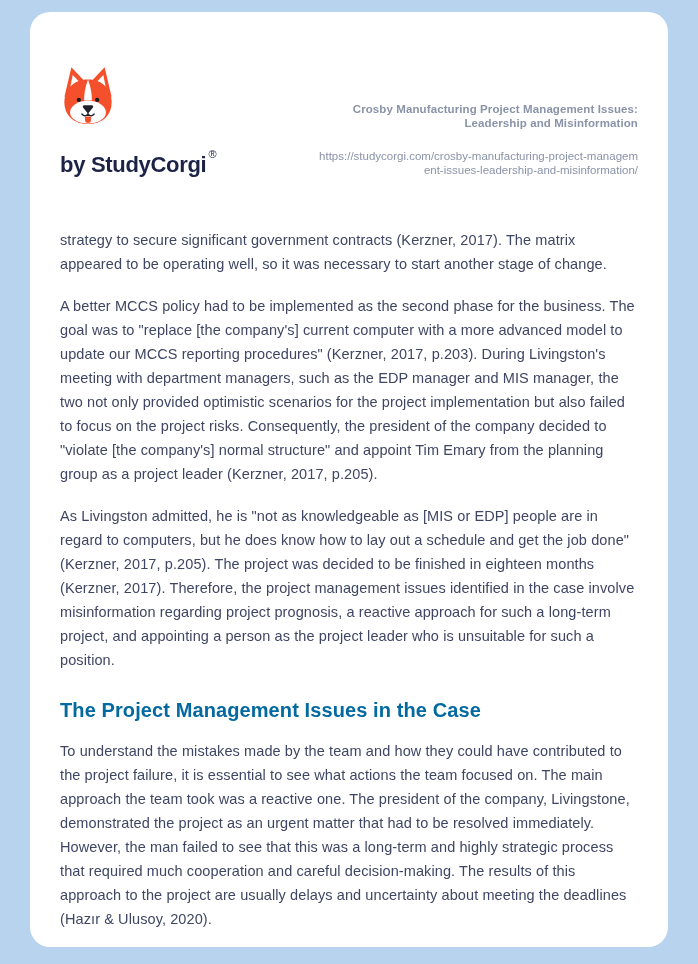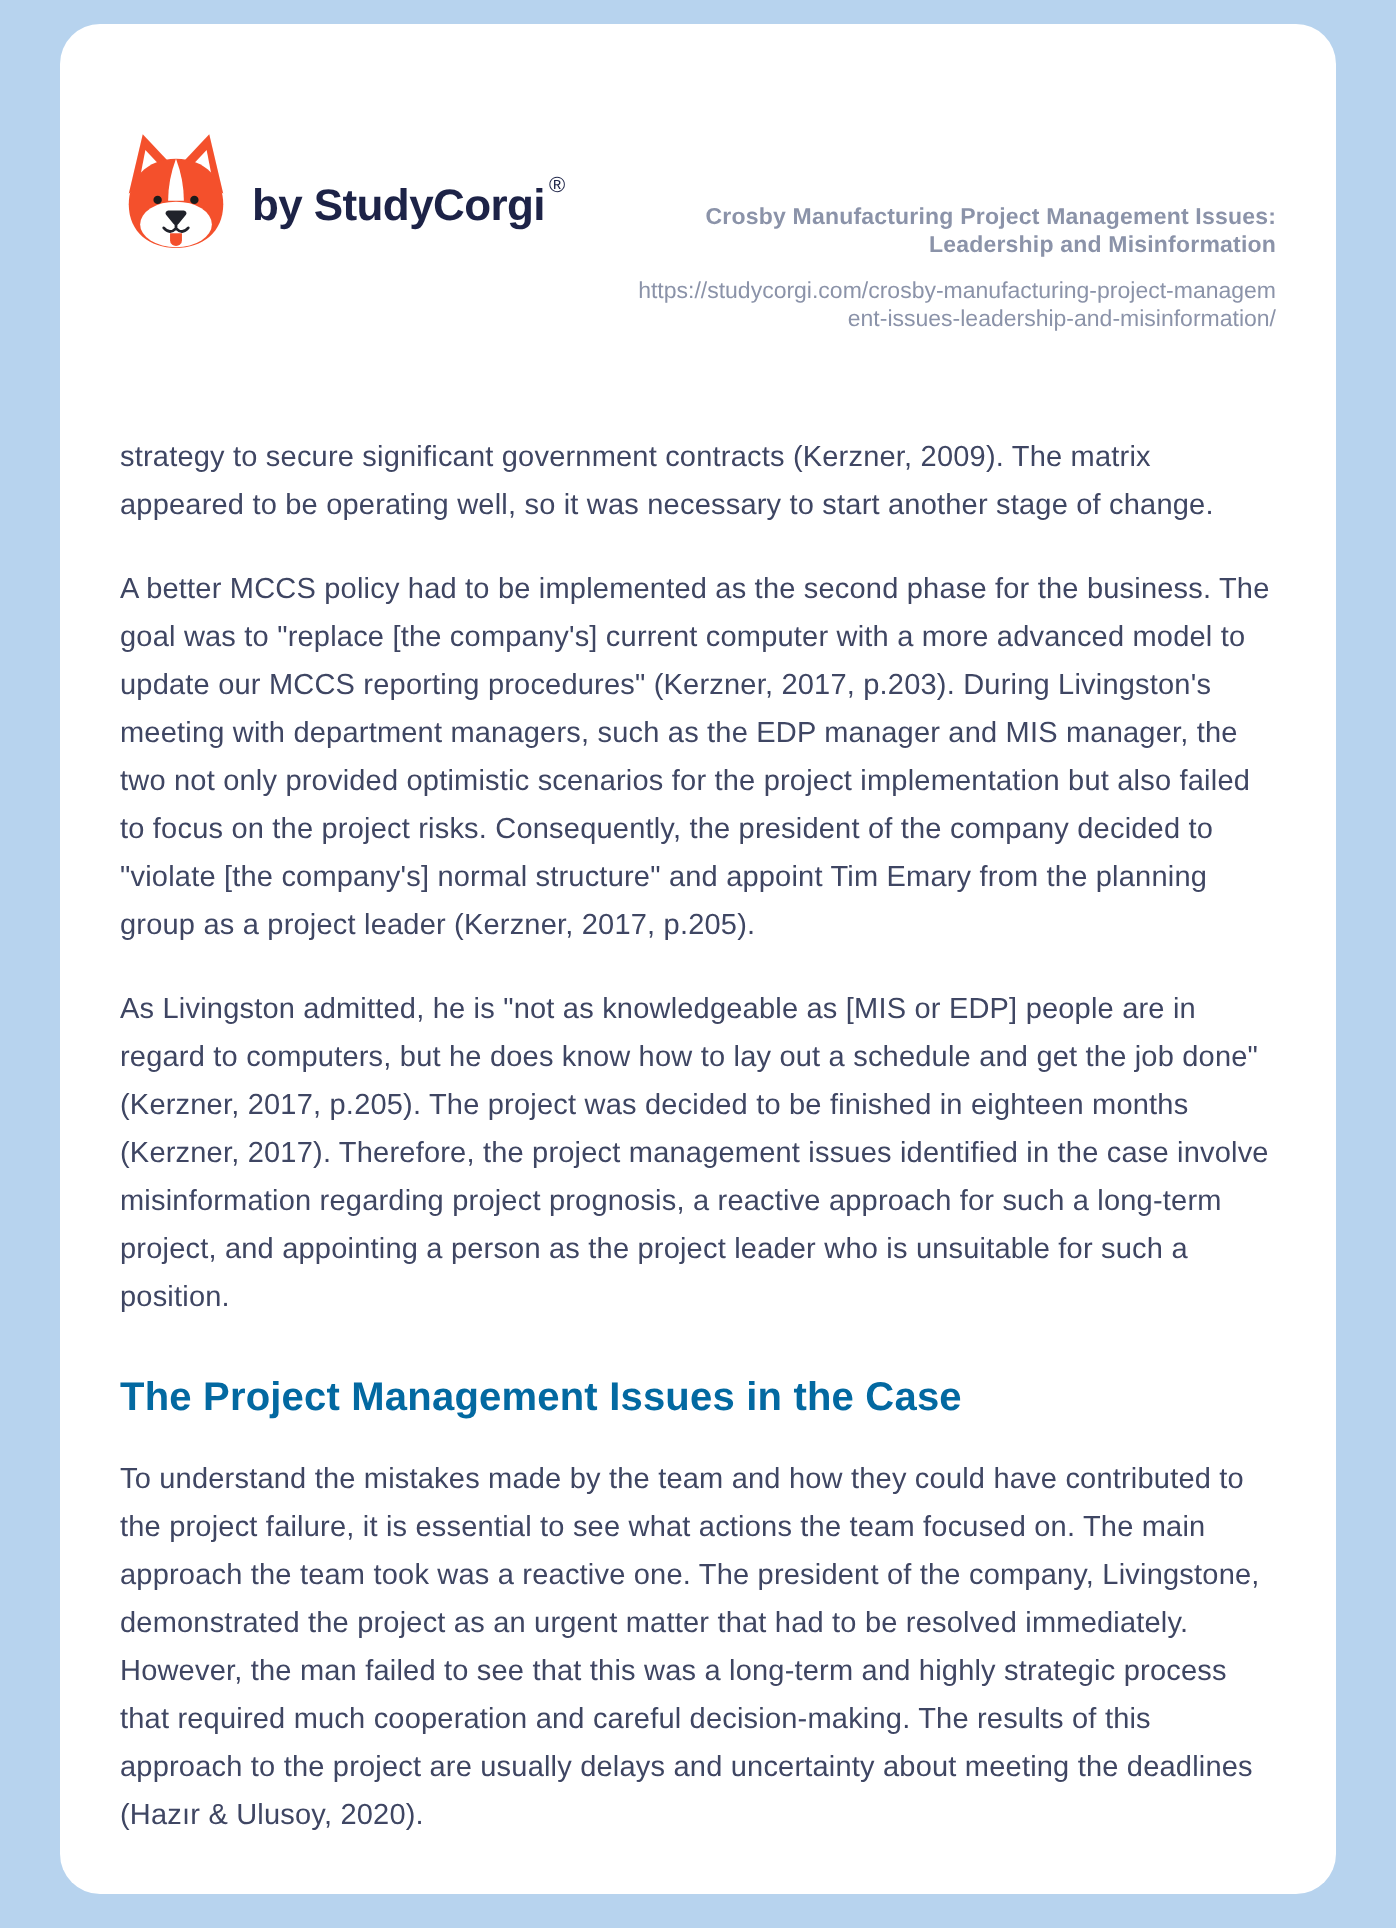--- a/index.html
+++ b/index.html
@@ -22,22 +22,22 @@
     box-sizing: border-box;
     padding: 52px 30px 0 30px;
   }
   .doc-header {
     display: flex;
     justify-content: space-between;
     align-items: flex-start;
   }
   .brand {
     display: flex;
-    align-items: center;
     gap: 10px;
+    flex-direction: column;
   }
   .brand-logo {
     width: 56px;
     height: 64px;
     flex: 0 0 auto;
   }
   .brand-name {
     font-size: 22px;
     font-weight: 700;
     letter-spacing: -0.3px;
@@ -61,21 +61,21 @@
   }
   .doc-title {
     font-size: 11.5px;
     font-weight: 700;
     line-height: 14px;
     color: #8b93a9;
     letter-spacing: 0.1px;
     margin-top: 36px;
   }
   .doc-url {
-    margin-top: 9px;
+    margin-top: 19px;
     font-size: 11.5px;
     font-weight: 400;
     line-height: 14px;
     color: #8b93a9;
     word-break: break-all;
     text-decoration: none;
     display: block;
   }
   .doc-body {
     margin-top: 50px;
@@ -131,20 +131,20 @@
     </div>
 
     <div class="head-meta">
       <div class="doc-title">Crosby Manufacturing Project Management Issues: Leadership and Misinformation</div>
       <a class="doc-url" href="#">https://studycorgi.com/crosby-manufacturing-project-management-issues-leadership-and-misinformation/</a>
     </div>
 
   </div>
 
   <div class="doc-body">
-    <p>strategy to secure significant government contracts (Kerzner, 2009). The matrix appeared to be operating well, so it was necessary to start another stage of change.</p>
+    <p>strategy to secure significant government contracts (Kerzner, 2017). The matrix appeared to be operating well, so it was necessary to start another stage of change.</p>
     <p>A better MCCS policy had to be implemented as the second phase for the business. The goal was to "replace [the company's] current computer with a more advanced model to update our MCCS reporting procedures" (Kerzner, 2017, p.203). During Livingston's meeting with department managers, such as the EDP manager and MIS manager, the two not only provided optimistic scenarios for the project implementation but also failed to focus on the project risks. Consequently, the president of the company decided to "violate [the company's] normal structure" and appoint Tim Emary from the planning group as a project leader (Kerzner, 2017, p.205).</p>
     <p>As Livingston admitted, he is "not as knowledgeable as [MIS or EDP] people are in regard to computers, but he does know how to lay out a schedule and get the job done" (Kerzner, 2017, p.205). The project was decided to be finished in eighteen months (Kerzner, 2017). Therefore, the project management issues identified in the case involve misinformation regarding project prognosis, a reactive approach for such a long-term project, and appointing a person as the project leader who is unsuitable for such a position.</p>
     <h2>The Project Management Issues in the Case</h2>
     <p>To understand the mistakes made by the team and how they could have contributed to the project failure, it is essential to see what actions the team focused on. The main approach the team took was a reactive one. The president of the company, Livingstone, demonstrated the project as an urgent matter that had to be resolved immediately. However, the man failed to see that this was a long-term and highly strategic process that required much cooperation and careful decision-making. The results of this approach to the project are usually delays and uncertainty about meeting the deadlines (Hazır &amp; Ulusoy, 2020).</p>
   </div>
 
 </div>
 
 </body></html>

